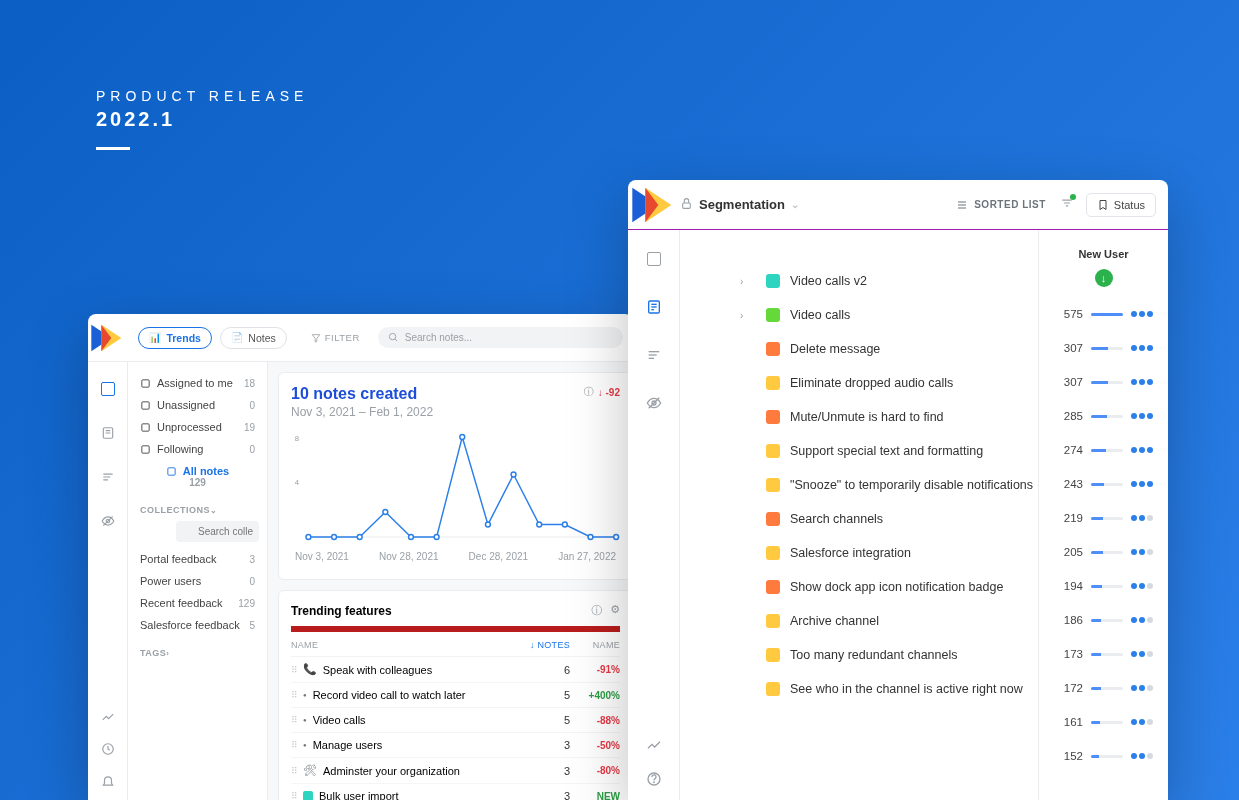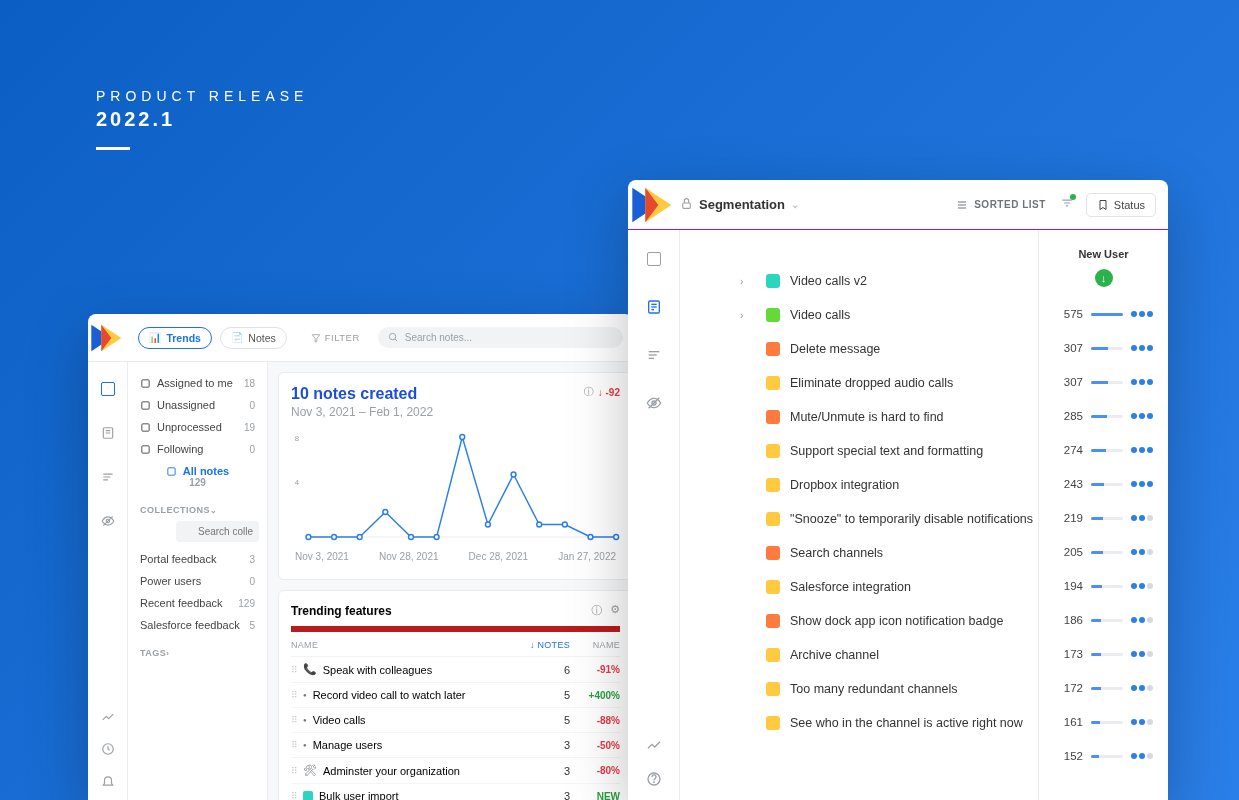--- a/index.html
+++ b/index.html
@@ -522,25 +522,20 @@
           <span class="wb-item-label">Mute/Unmute is hard to find</span>
         </div>
         <div class="wb-item">
           <span class="wb-item-caret"></span>
           <span class="wb-item-chip" style="background:#ffc940"></span>
           <span class="wb-item-label">Support special text and formatting</span>
         </div>
         <div class="wb-item">
           <span class="wb-item-caret"></span>
           <span class="wb-item-chip" style="background:#ffc940"></span>
-          <span class="wb-item-label">Dropbox integration</span>
-        </div>
-        <div class="wb-item">
-          <span class="wb-item-caret"></span>
-          <span class="wb-item-chip" style="background:#ffc940"></span>
           <span class="wb-item-label">"Snooze" to temporarily disable notifications</span>
         </div>
         <div class="wb-item">
           <span class="wb-item-caret"></span>
           <span class="wb-item-chip" style="background:#ff7a3d"></span>
           <span class="wb-item-label">Search channels</span>
         </div>
         <div class="wb-item">
           <span class="wb-item-caret"></span>
           <span class="wb-item-chip" style="background:#ffc940"></span>

